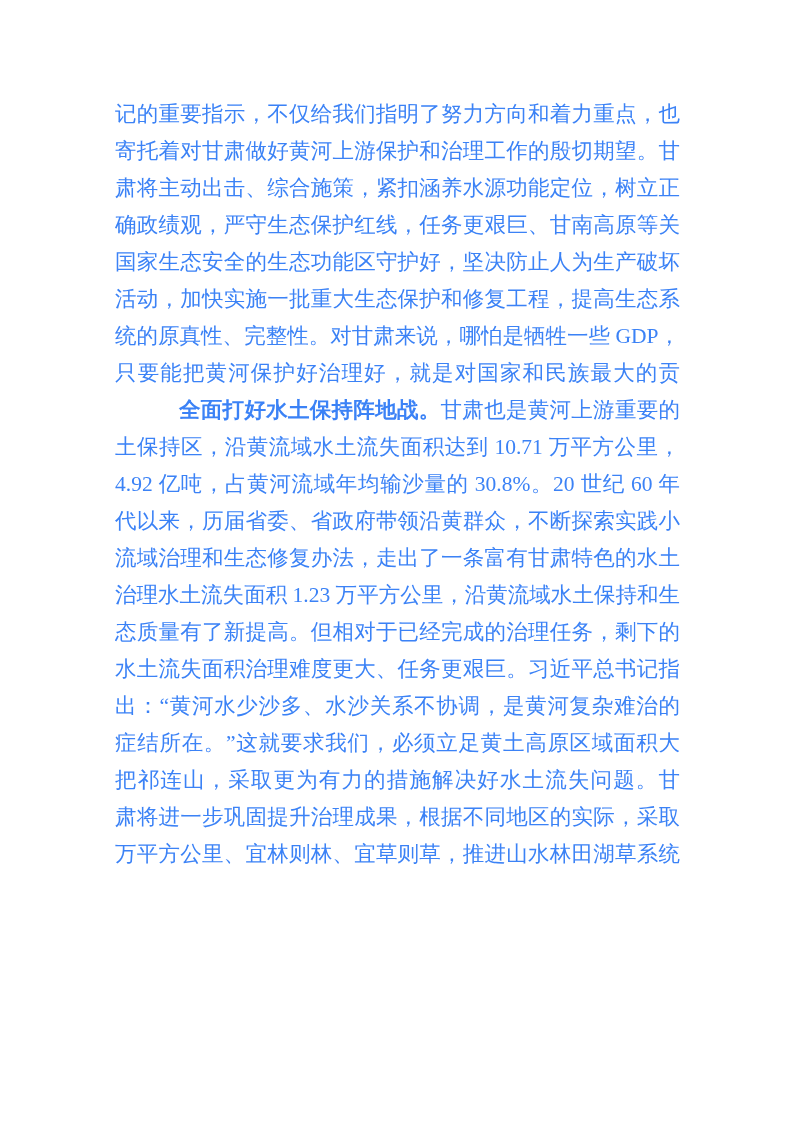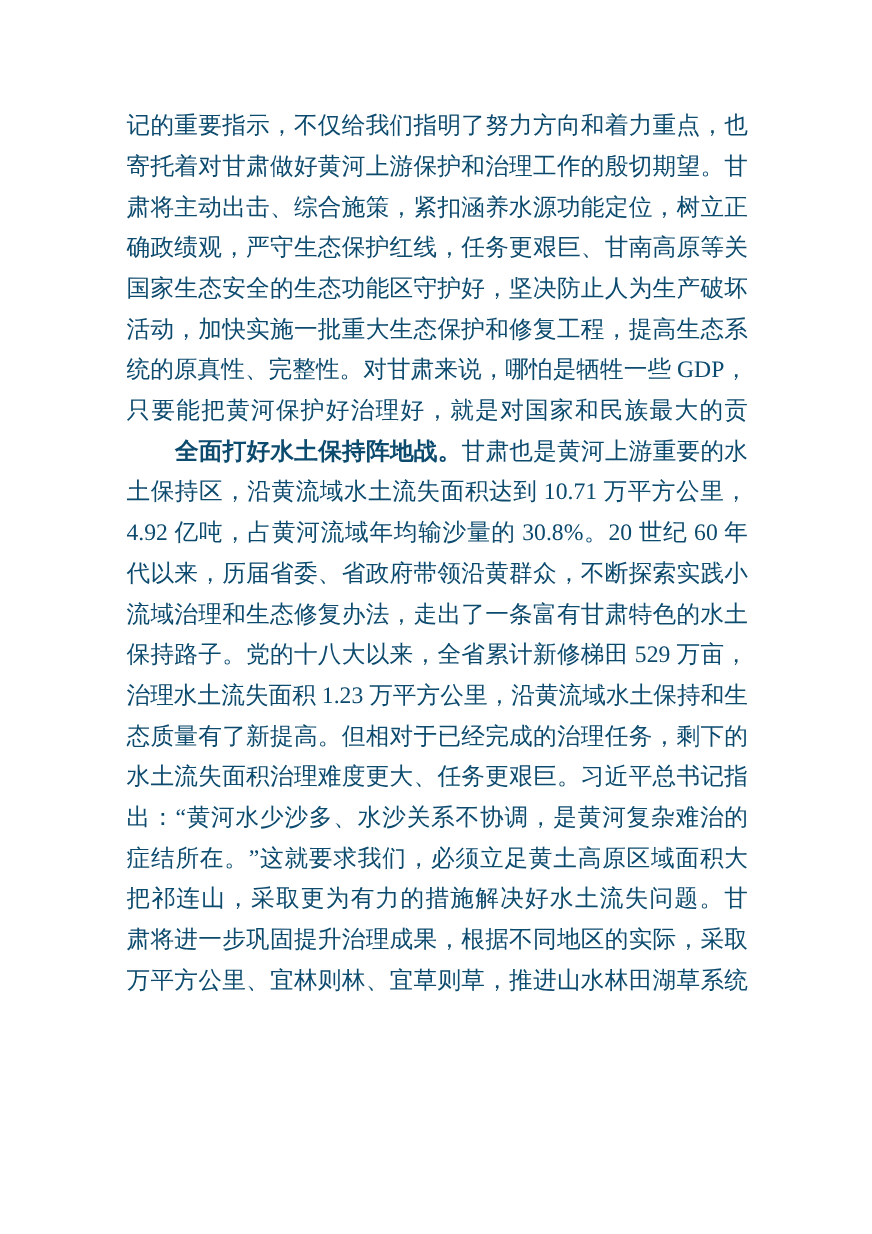--- a/index.html
+++ b/index.html
@@ -18,54 +18,54 @@
     position: absolute;
     left: 115px;
     top: 96px;
     width: 565px;
   }
   .text-line {
     font-family: "Liberation Serif", "DejaVu Serif", serif;
     font-size: 21.5px;
     line-height: 37px;
     height: 37px;
-    color: #0c4a6e;
+    color: #3b82f6;
     text-align: justify;
     text-align-last: justify;
     -moz-text-align-last: justify;
     text-justify: inter-character;
     overflow: hidden;
   }
   .text-line.indent {
     text-indent: 44px;
   }
   .lead-bold {
     font-family: "Liberation Sans", "DejaVu Sans", sans-serif;
     font-weight: 700;
+    margin-left: 20px;
   }
 </style>
 </head>
 <body>
 
 <div class="page">
   <div class="text-block" id="text-block" style="color: rgb(27, 27, 27);">
       <div class="text-line">记的重要指示，不仅给我们指明了努力方向和着力重点，也</div>
       <div class="text-line">寄托着对甘肃做好黄河上游保护和治理工作的殷切期望。甘</div>
       <div class="text-line">肃将主动出击、综合施策，紧扣涵养水源功能定位，树立正</div>
       <div class="text-line">确政绩观，严守生态保护红线，任务更艰巨、甘南高原等关系</div>
       <div class="text-line">国家生态安全的生态功能区守护好，坚决防止人为生产破坏</div>
       <div class="text-line">活动，加快实施一批重大生态保护和修复工程，提高生态系</div>
       <div class="text-line">统的原真性、完整性。对甘肃来说，哪怕是牺牲一些 GDP，</div>
       <div class="text-line">只要能把黄河保护好治理好，就是对国家和民族最大的贡献。</div>
       <div class="text-line indent"><span class="lead-bold">全面打好水土保持阵地战。</span><span>甘肃也是黄河上游重要的水</span></div>
       <div class="text-line">土保持区，沿黄流域水土流失面积达到 10.71 万平方公里，</div>
       <div class="text-line">4.92 亿吨，占黄河流域年均输沙量的 30.8%。20 世纪 60 年</div>
       <div class="text-line">代以来，历届省委、省政府带领沿黄群众，不断探索实践小</div>
       <div class="text-line">流域治理和生态修复办法，走出了一条富有甘肃特色的水土</div>
-      <div class="text-line">保持路子。党的十八大以来，全省累计新修梯田 529 万亩，</div>
       <div class="text-line">治理水土流失面积 1.23 万平方公里，沿黄流域水土保持和生</div>
       <div class="text-line">态质量有了新提高。但相对于已经完成的治理任务，剩下的</div>
       <div class="text-line">水土流失面积治理难度更大、任务更艰巨。习近平总书记指</div>
       <div class="text-line">出：“黄河水少沙多、水沙关系不协调，是黄河复杂难治的</div>
       <div class="text-line">症结所在。”这就要求我们，必须立足黄土高原区域面积大</div>
       <div class="text-line">把祁连山，采取更为有力的措施解决好水土流失问题。甘</div>
       <div class="text-line">肃将进一步巩固提升治理成果，根据不同地区的实际，采取</div>
       <div class="text-line">万平方公里、宜林则林、宜草则草，推进山水林田湖草系统治</div>
     </div>
 </div>

